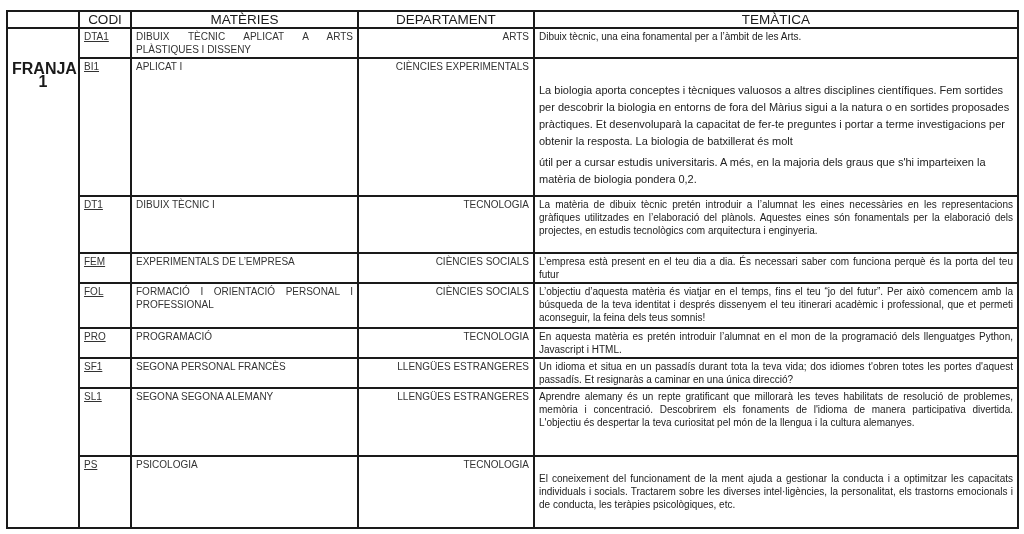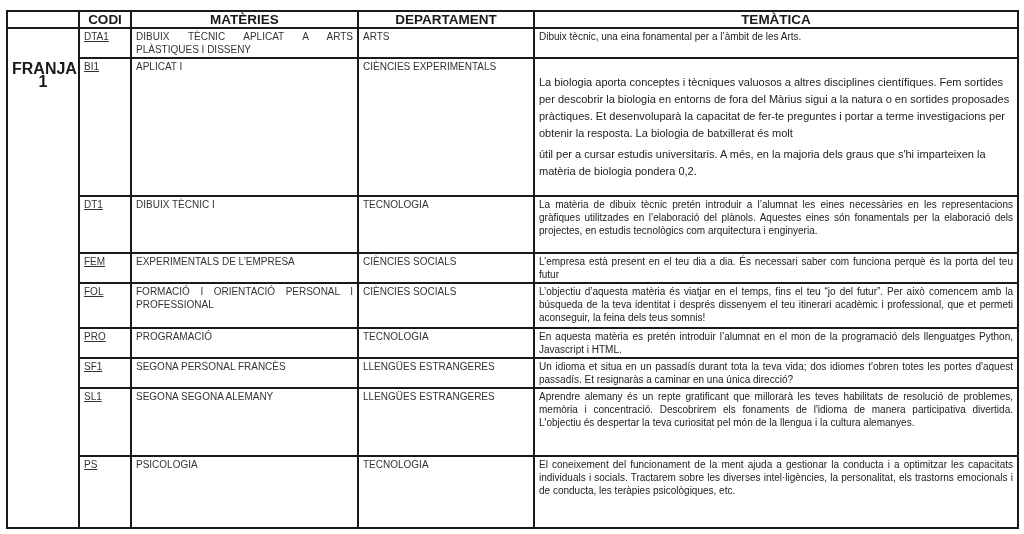--- a/index.html
+++ b/index.html
@@ -1,29 +1,29 @@
 <!DOCTYPE html>
 <html><head>
 <meta charset="utf-8">
 <style>
   html,body{margin:0;padding:0;background:#ffffff;}
   body{width:1024px;height:534px;overflow:hidden;position:relative;font-family:"Liberation Sans","DejaVu Sans",sans-serif;color:#1a1a1a;}
   table{position:absolute;left:6px;top:10px;border-collapse:collapse;table-layout:fixed;width:1011px;}
   td,th{border:2px solid #1a1a1a;vertical-align:top;padding:1px 4px;font-size:10px;line-height:13px;overflow:hidden;}
-  th{font-size:13.5px;font-weight:bold;text-align:center;vertical-align:middle;height:15px;padding:0 4px;line-height:15px;}
+  th{font-size:13.5px;font-weight:normal;text-align:center;vertical-align:middle;height:15px;padding:0 4px;line-height:15px;}
   col.c0{width:72px} col.c1{width:52px} col.c2{width:227px} col.c3{width:176px} col.c4{width:484px}
   td.franja{font-weight:bold;font-size:16px;vertical-align:top;text-align:center;padding-top:33px;}
   td.codi{color:#333;text-decoration:underline;}
   td.mat{text-align:justify;color:#333;}
-  td.dep{text-align:left;color:#333;}
+  td.dep{text-align:right;color:#333;}
   td.tem{text-align:justify;color:#222;}
   td.tem.big{font-size:11px;line-height:17px;text-align:left;}
-  .bi-p1{display:block;padding-top:14px;}
+  .bi-p1{display:block;padding-top:22px;}
   .bi-p2{display:block;padding-top:4px;}
-  .ps-p{display:block;}
+  .ps-p{display:block;padding-top:14px;}
   .sl-p{display:block;padding-top:0;}
   tr.r-dta1 td{height:25px} tr.r-bi1 td{height:134px} tr.r-dt1 td{height:53px}
   tr.r-fem td{height:26px} tr.r-fol td{height:41px} tr.r-pro td{height:26px}
   tr.r-sf1 td{height:25px} tr.r-sl1 td{height:64px} tr.r-ps td{height:68px}
 </style>
 </head>
 <body>
 
 <table>
   <colgroup>

